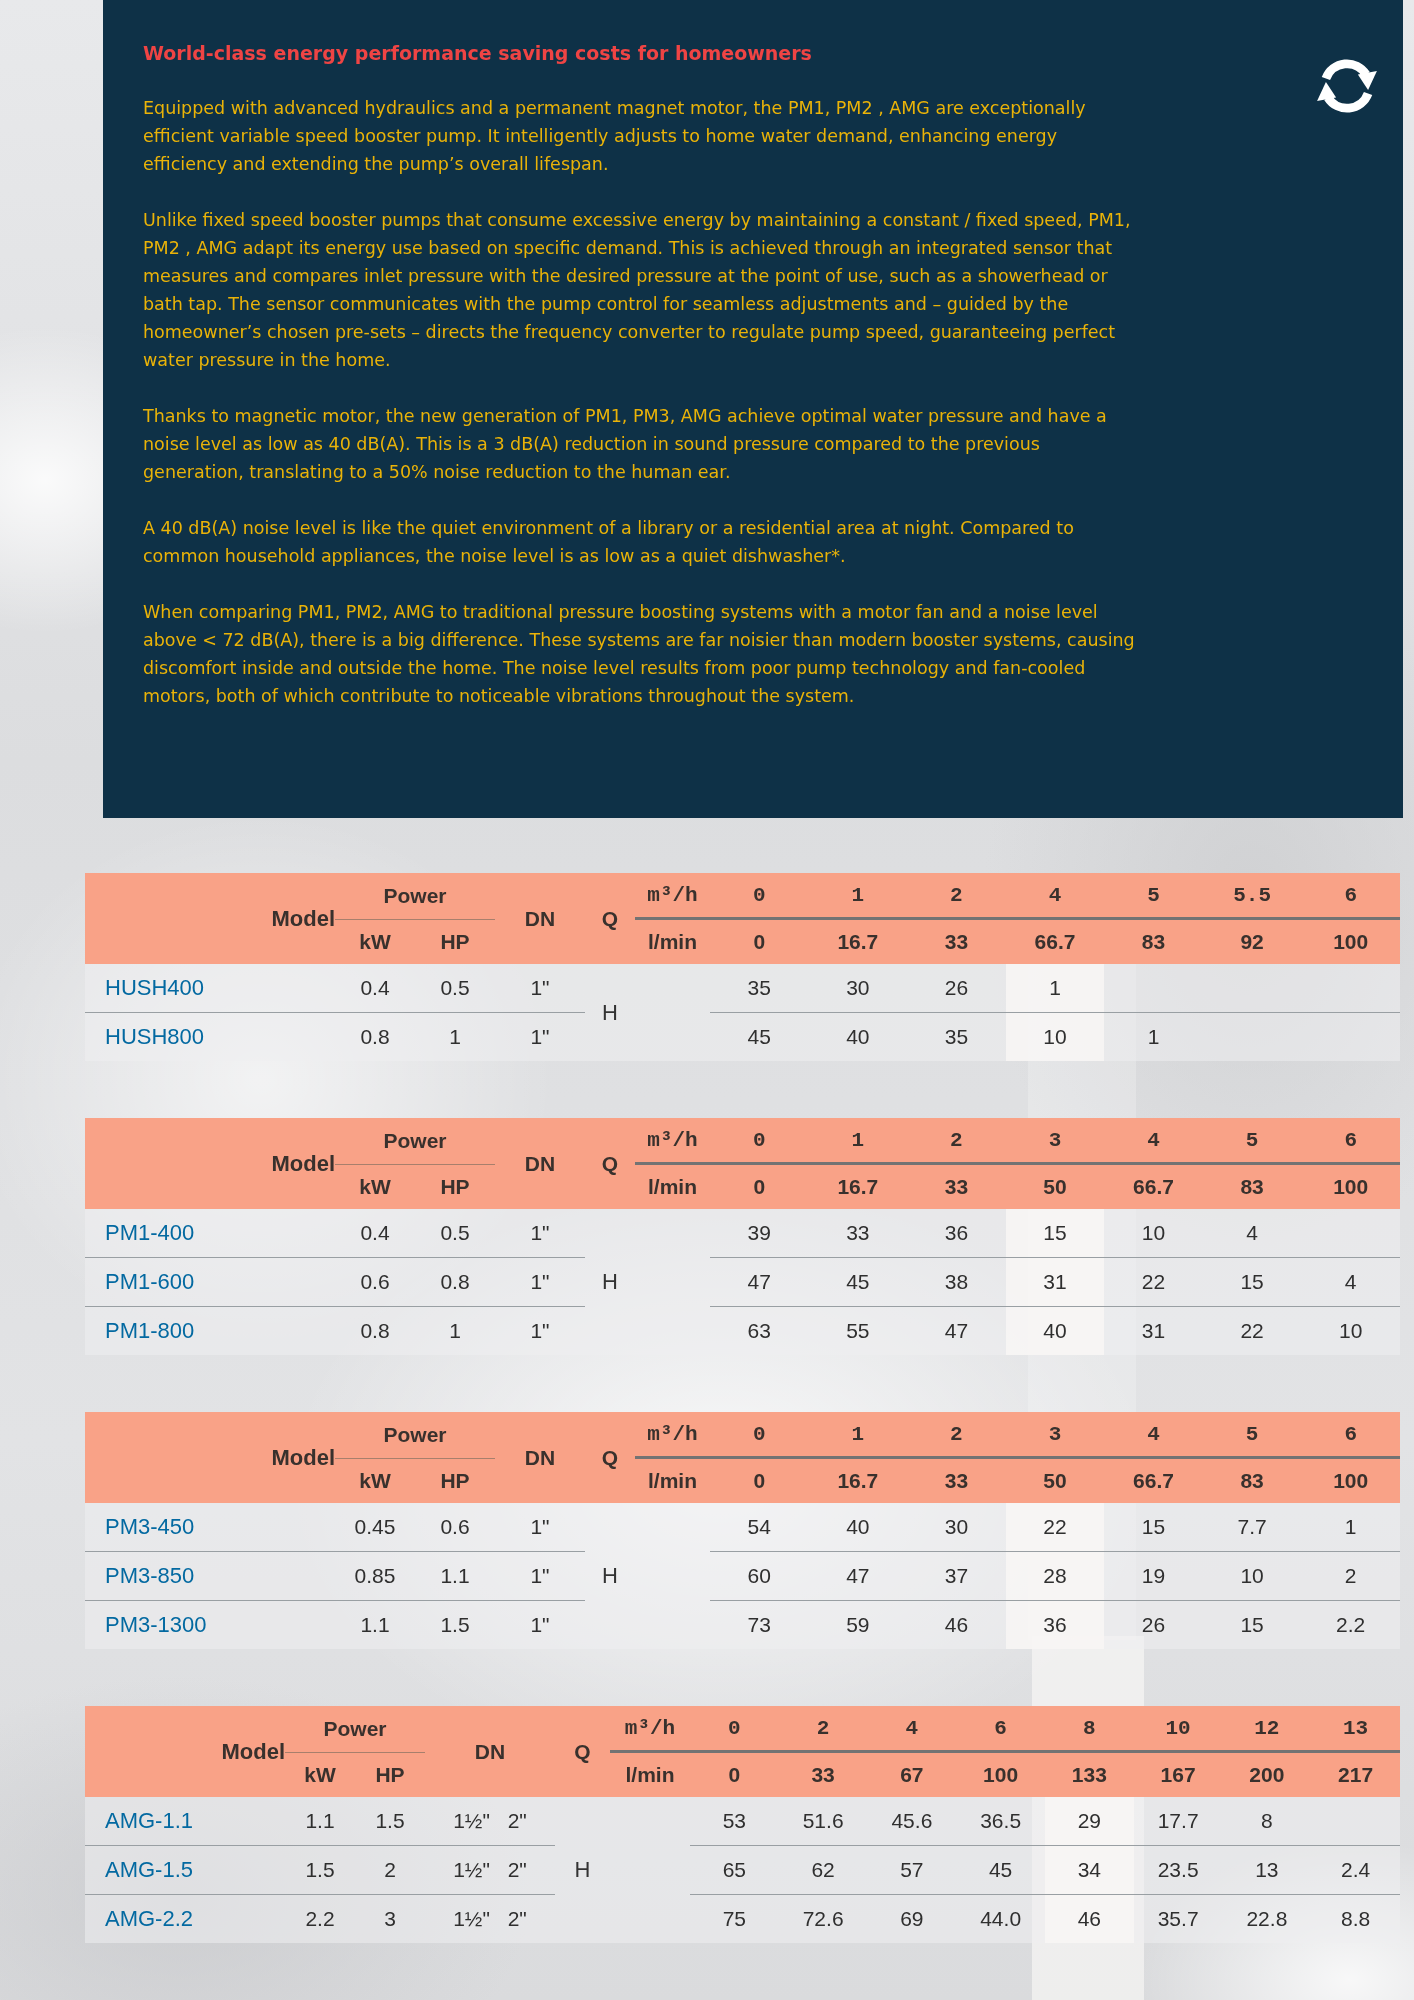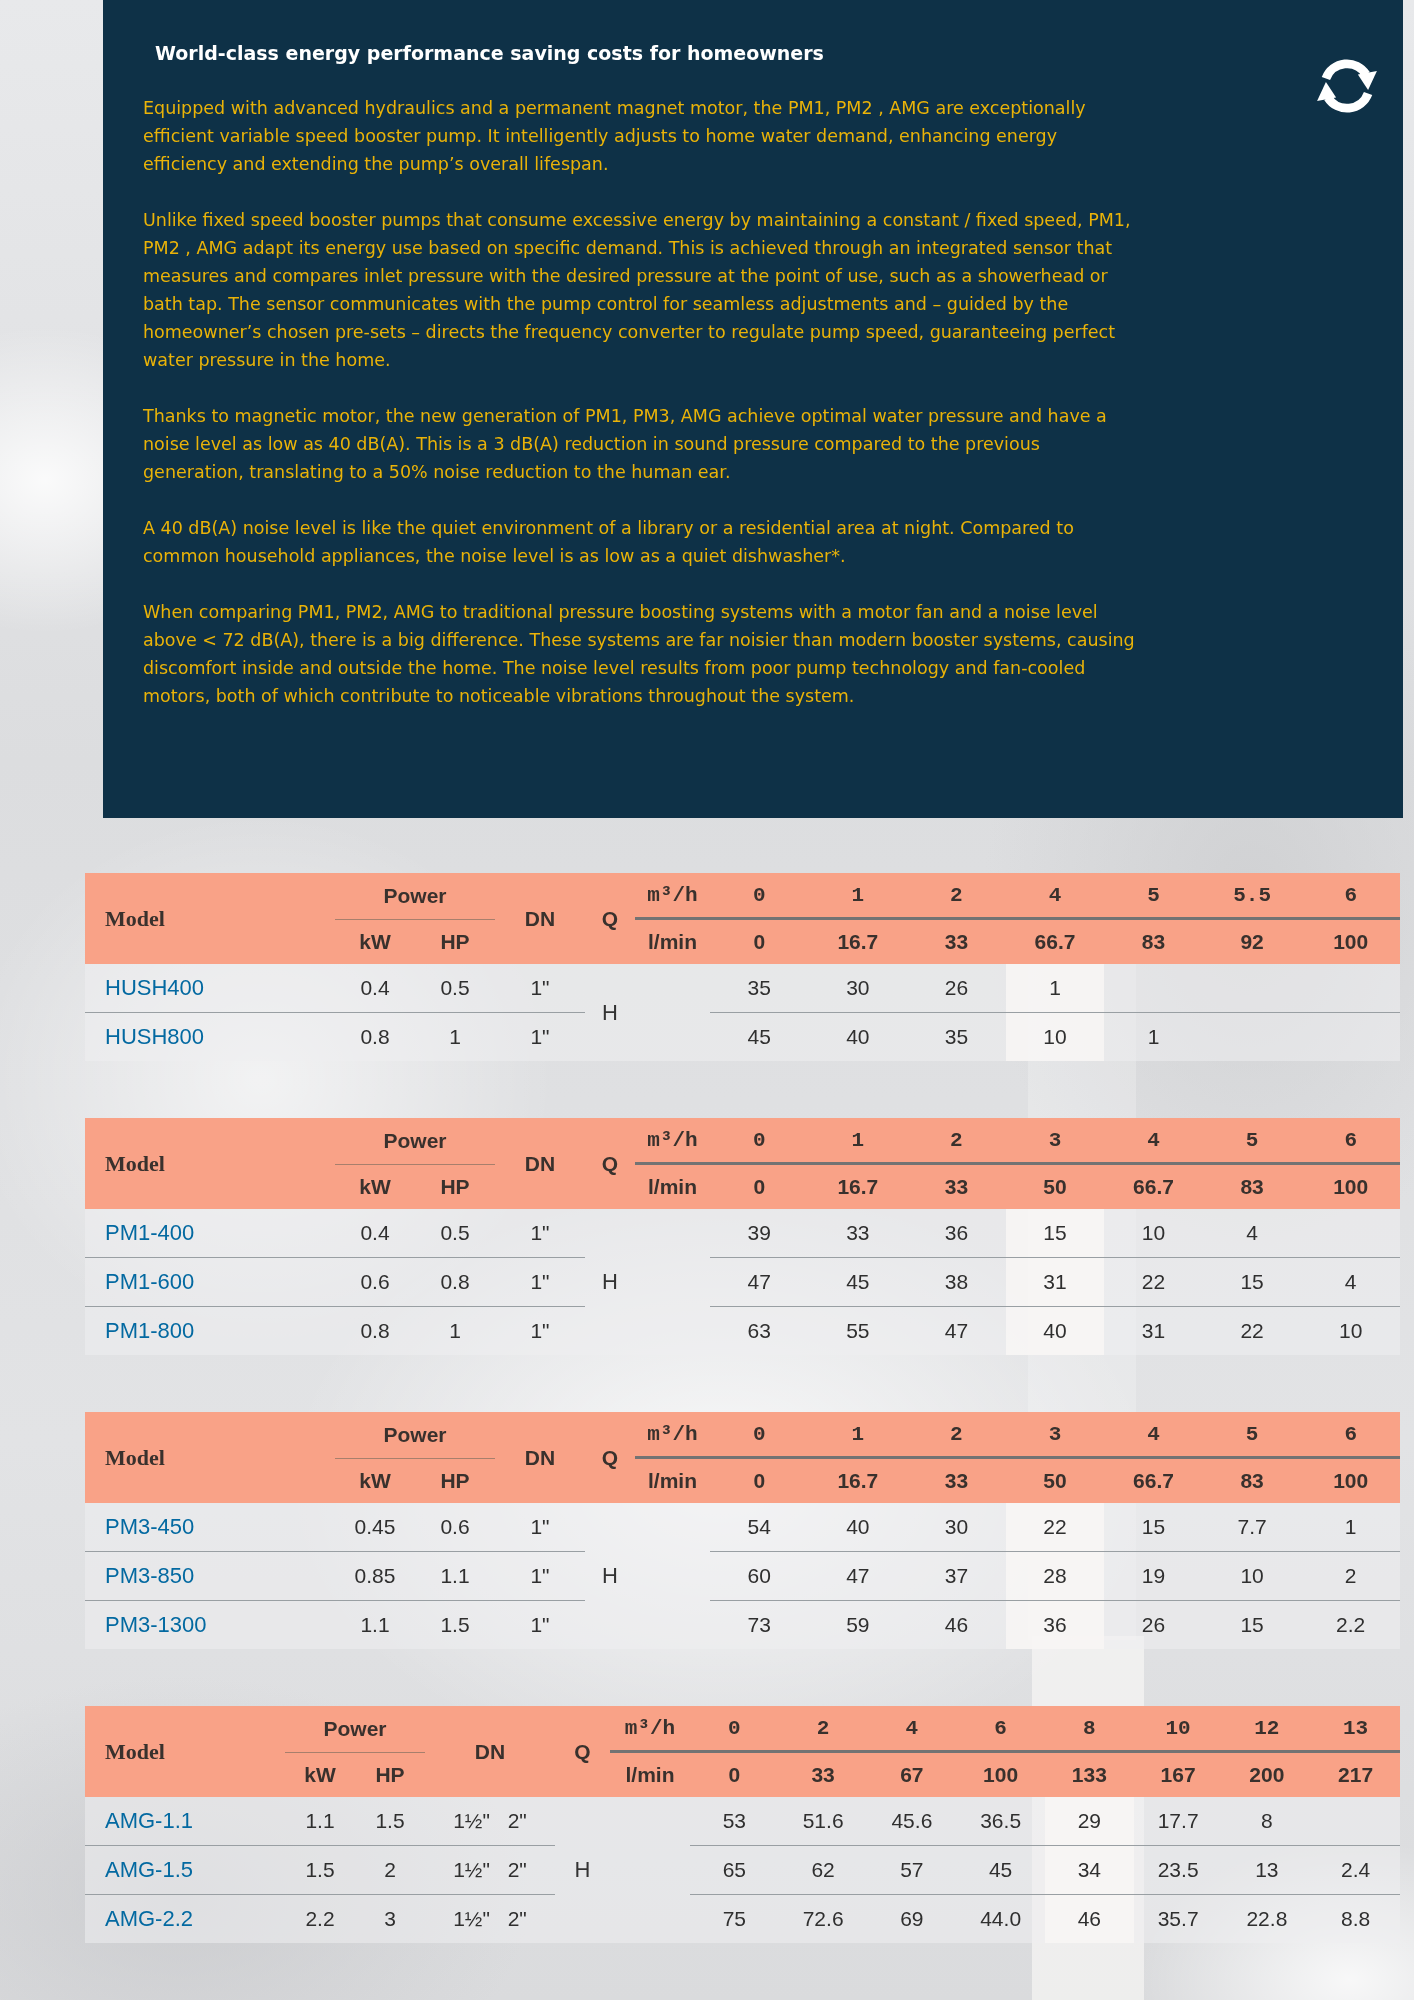--- a/index.html
+++ b/index.html
@@ -23,38 +23,38 @@
   .streak-a{position:absolute;left:1028px;top:960px;width:108px;height:680px;background:rgba(255,255,255,.22);}
   .streak-b{position:absolute;left:1032px;top:1636px;width:112px;height:364px;background:rgba(251,250,249,.6);}
 
   
   .hero{
     position:absolute;left:103px;top:0;width:1300px;height:818px;
     background:#0e3147;color:#dde8ee;
   }
   .hero-inner{padding:40px 0 0 40px;width:1000px;}
   .hero h1,.hero h2{
-    font-size:19px;line-height:26px;margin:0 0 28px 12px;color:#ffffff;font-weight:bold;
+    font-size:19px;line-height:26px;margin:0 0 28px 0;color:#ef4444;font-weight:bold;
   }
   .hero h2{margin-top:40px;}
   .hero p{
     font-size:17.5px;line-height:28px;margin:0 0 28px 0;color:#eab308;font-weight:normal;
   }
   .sync-icon{position:absolute;top:52px;right:22px;width:68px;height:68px;}
 
   
   .tables{position:absolute;left:85px;top:873px;width:1315px;}
   .pump-table{margin:0 0 57px 0;}
   table{width:100%;border-collapse:separate;border-spacing:0;table-layout:fixed;
         font-family:"Liberation Sans", sans-serif;}
   thead th{
     background:#f9a287;color:#39312d;font-weight:bold;font-size:21px;
     height:44px;padding:0;text-align:center;vertical-align:middle;
   }
-  th.th-model{text-align:left;padding-left:20px;font-size:22px;font-family:Liberation Serif, serif;}
+  th.th-model{text-align:right;padding-left:20px;font-size:22px;}
   th.th-power{border-bottom:1px solid #a87f6c;}
   th.top{border-bottom:3px solid #737373;font-family:Liberation Mono, monospace;}
   tbody td{
     background:rgba(238,239,241,.55);font-size:21px;color:#2f2f2f;
     height:48px;padding:0;text-align:center;vertical-align:middle;
   }
   td.td-model{text-align:left;padding-left:20px;font-size:22px;color:#0369a1;margin-top:40px;}
   td.hl{background:rgba(247,245,244,.93);}
   td.td-h{font-size:22px;color:#333;}
   tbody tr + tr td{border-top:1px solid #999fa3;}

